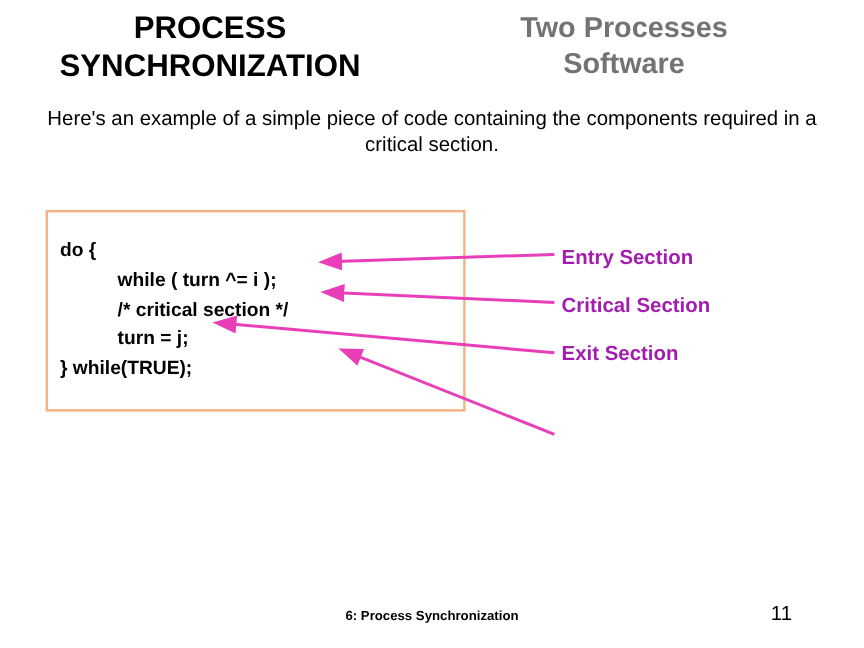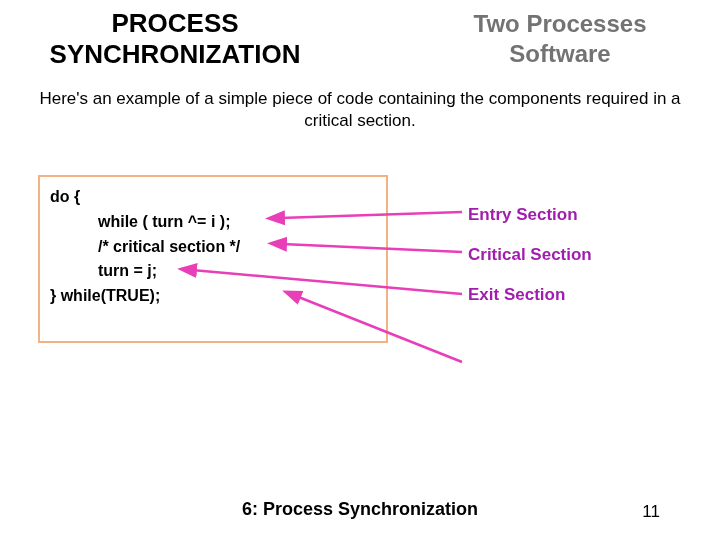--- a/index.html
+++ b/index.html
@@ -8,21 +8,20 @@
     height: 540px;
     background: #fff;
     font-family: Arial, Helvetica, sans-serif;
     position: relative;
     overflow: hidden;
   }
   .header {
     display: flex;
     align-items: center;
     padding: 8px 10px 0 10px;
-    justify-content: space-between;
   }
   .title-left {
     font-size: 26px;
     font-weight: bold;
     color: #000;
     text-align: center;
     line-height: 1.2;
     width: 330px;
   }
   .title-right {
@@ -42,21 +41,21 @@
     line-height: 1.25;
   }
   .codebox {
     position: absolute;
     left: 38px;
     top: 175px;
     width: 350px;
     height: 168px;
     border: 2px solid #f4b183;
     background: #fff;
-    padding: 8px 10px;
+    padding: 20px 10px;
     font-size: 16px;
     font-weight: bold;
     line-height: 1.55;
     color: #000;
     font-family: Arial, Helvetica, sans-serif;
   }
   .code-line-indent { padding-left: 48px; }
   .labels {
     position: absolute;
     left: 468px;
@@ -67,21 +66,21 @@
   }
   .label-row { height: 40px; display: flex; align-items: center; }
   .label-row.last { margin-top: 28px; }
   .footer {
     position: absolute;
     bottom: 20px;
     width: 100%;
     display: flex;
     justify-content: center;
     align-items: center;
-    font-size: 18px;
+    font-size: 11px;
     font-weight: bold;
     margin-top: 36px;
   }
   .pagenum {
     position: absolute;
     right: 60px;
     bottom: 18px;
     font-size: 17px;
   }
   svg.arrows {

